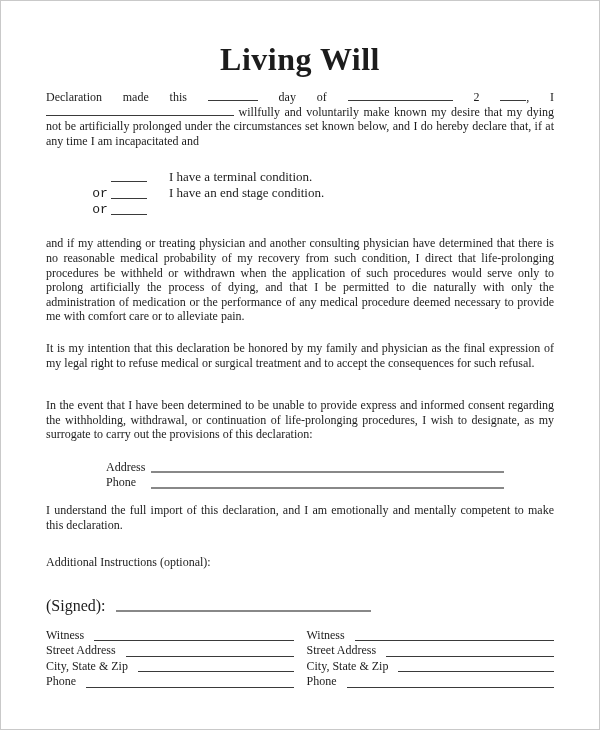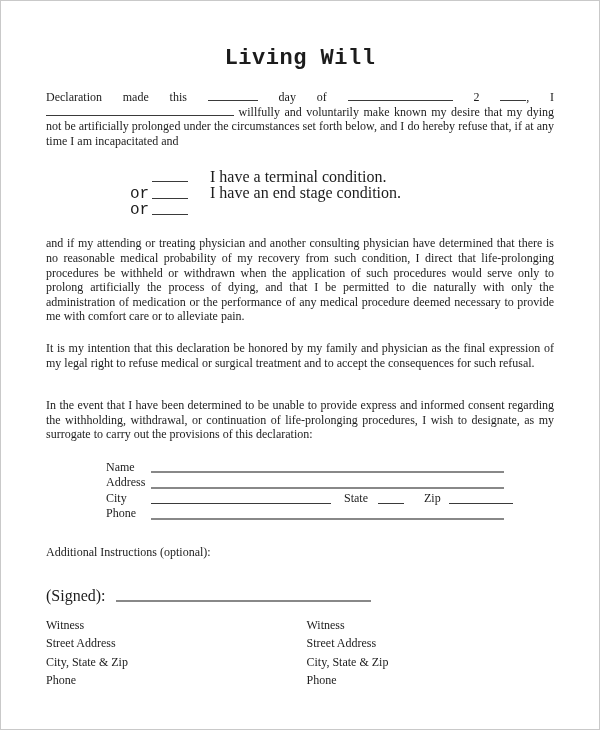--- a/index.html
+++ b/index.html
@@ -14,44 +14,43 @@
   }
   .page {
     width: 600px;
     height: 730px;
     background: #ffffff;
     border: 1px solid #c9c9c9;
     padding: 40px 45px 0 45px;
   }
   .doc-title {
     text-align: center;
-    font-size: 22px;
+    font-size: 32px;
     font-weight: bold;
     letter-spacing: 0.5px;
     line-height: 36px;
-    font-family: Liberation Mono, monospace;
   }
   p.body-text {
     font-size: 12px;
     line-height: 14.6px;
     text-align: justify;
   }
   .blank {
     display: inline-block;
     border-bottom: 1px solid #3a3a3a;
     height: 10px;
     vertical-align: baseline;
   }
   .w50  { width: 50px; }
   .w105 { width: 105px; }
   .w28  { width: 26px; }
   .w190 { width: 188px; }
   .p1 { margin-top: 13px; }
   
-  .conditions { margin-top: 21px; margin-left: 84px; font-size: 16px; }
+  .conditions { margin-top: 21px; margin-left: 43px; font-size: 13px; text-align: center; }
   .cond-row { display: flex; align-items: baseline; line-height: 16px; }
   .cond-or { width: 22px; flex: 0 0 22px; font-family: Liberation Mono, monospace; }
   .cond-blank { width: 36px; flex: 0 0 36px; border-bottom: 1px solid #3a3a3a; align-self: flex-end; margin-bottom: 3px; }
   .cond-label { margin-left: 22px; }
   .p2 { margin-top: 18px; }
   .p3 { margin-top: 17px; }
   .p4 { margin-top: 28px; }
   
   .surrogate { margin-top: 18px; margin-left: 60px; width: 398px; font-size: 12px; }
   .field-row { display: flex; align-items: baseline; line-height: 15.5px; }
@@ -65,39 +64,39 @@
   .inline-label.zip { padding: 0 8px 0 20px; }
   .p5 { margin-top: 12px; }
   .additional { margin-top: 23px; font-size: 12px; line-height: 14.6px; }
   
   .signed-row { margin-top: 28px; display: flex; align-items: center; font-size: 16px; line-height: 16px; }
   .signed-label { flex: 0 0 70px; }
   .signed-line { flex: 0 0 255px; border-bottom: 2px solid #888888; height: 11px; align-self: flex-end; margin-bottom: 2px; }
   
   .witnesses { margin-top: 14px; display: flex; gap: 13px; font-size: 12px; }
   .witness-col { flex: 1; }
-  .witness-col .w-row { display: flex; align-items: baseline; line-height: 15.5px; flex-direction: column; }
+  .witness-col .w-row { display: flex; align-items: baseline; line-height: 15.5px; }
   .w-label { white-space: nowrap; margin-right: 10px; }
   .w-line { flex: 1; border-bottom: 1px solid #3a3a3a; height: 11px; align-self: flex-end; margin-bottom: 2px; }
 </style>
 </head>
 <body>
 
 <div class="page">
 
   <h1 class="doc-title">Living Will</h1>
 
   <p class="body-text p1"><span>Declaration made this</span>
     <span class="blank w50"></span>
     <span>day of</span>
     <span class="blank w105"></span>
     <span>2</span>
     <span class="blank w28"></span><span>, I</span>
     <span class="blank w190"></span>
-    <span>willfully and voluntarily make known my desire that my dying not be artificially prolonged under the circumstances set forth below, and I do hereby refuse that, if at any time I am incapacitated and</span></p>
+    <span>willfully and voluntarily make known my desire that my dying not be artificially prolonged under the circumstances set known below, and I do hereby declare that, if at any time I am incapacitated and</span></p>
 
   <div class="conditions">
     <div class="cond-row">
       <span class="cond-or"></span>
       <span class="cond-blank"></span>
       <span class="cond-label">I have a terminal condition.</span>
     </div>
     <div class="cond-row">
       <span class="cond-or">or</span>
       <span class="cond-blank"></span>
@@ -110,41 +109,30 @@
   </div>
 
   <p class="body-text p2">and if my attending or treating physician and another consulting physician have determined that there is no reasonable medical probability of my recovery from such condition, I direct that life-prolonging procedures be withheld or withdrawn when the application of such procedures would serve only to prolong artificially the process of dying, and that I be permitted to die naturally with only the administration of medication or the performance of any medical procedure deemed necessary to provide me with comfort care or to alleviate pain.</p>
 
   <p class="body-text p3">It is my intention that this declaration be honored by my family and physician as the final expression of my legal right to refuse medical or surgical treatment and to accept the consequences for such refusal.</p>
 
   <p class="body-text p4">In the event that I have been determined to be unable to provide express and informed consent regarding the withholding, withdrawal, or continuation of life-prolonging procedures, I wish to designate, as my surrogate to carry out the provisions of this declaration:</p>
 
   <div class="surrogate">
     <div class="field-row">
-      <span class="field-label">Name</span>
-      <span class="field-line"></span>
-    </div>
-    <div class="field-row">
       <span class="field-label">Address</span>
       <span class="field-line"></span>
-    </div>
-    <div class="field-row city-row">
-      <span class="field-label">City</span>
-      <span class="field-line thin city"></span>
-      <span class="inline-label">State</span>
-      <span class="state-blank"></span>
-      <span class="inline-label zip">Zip</span>
-      <span class="zip-blank"></span>
     </div>
     <div class="field-row">
       <span class="field-label">Phone</span>
       <span class="field-line"></span>
     </div>
   </div>
 
+  <p class="body-text p5">I understand the full import of this declaration, and I am emotionally and mentally competent to make this declaration.</p>
 
   <p class="additional">Additional Instructions (optional):</p>
 
   <div class="signed-row">
     <span class="signed-label">(Signed):</span>
     <span class="signed-line"></span>
   </div>
 
   <div class="witnesses">
     <div class="witness-col">

